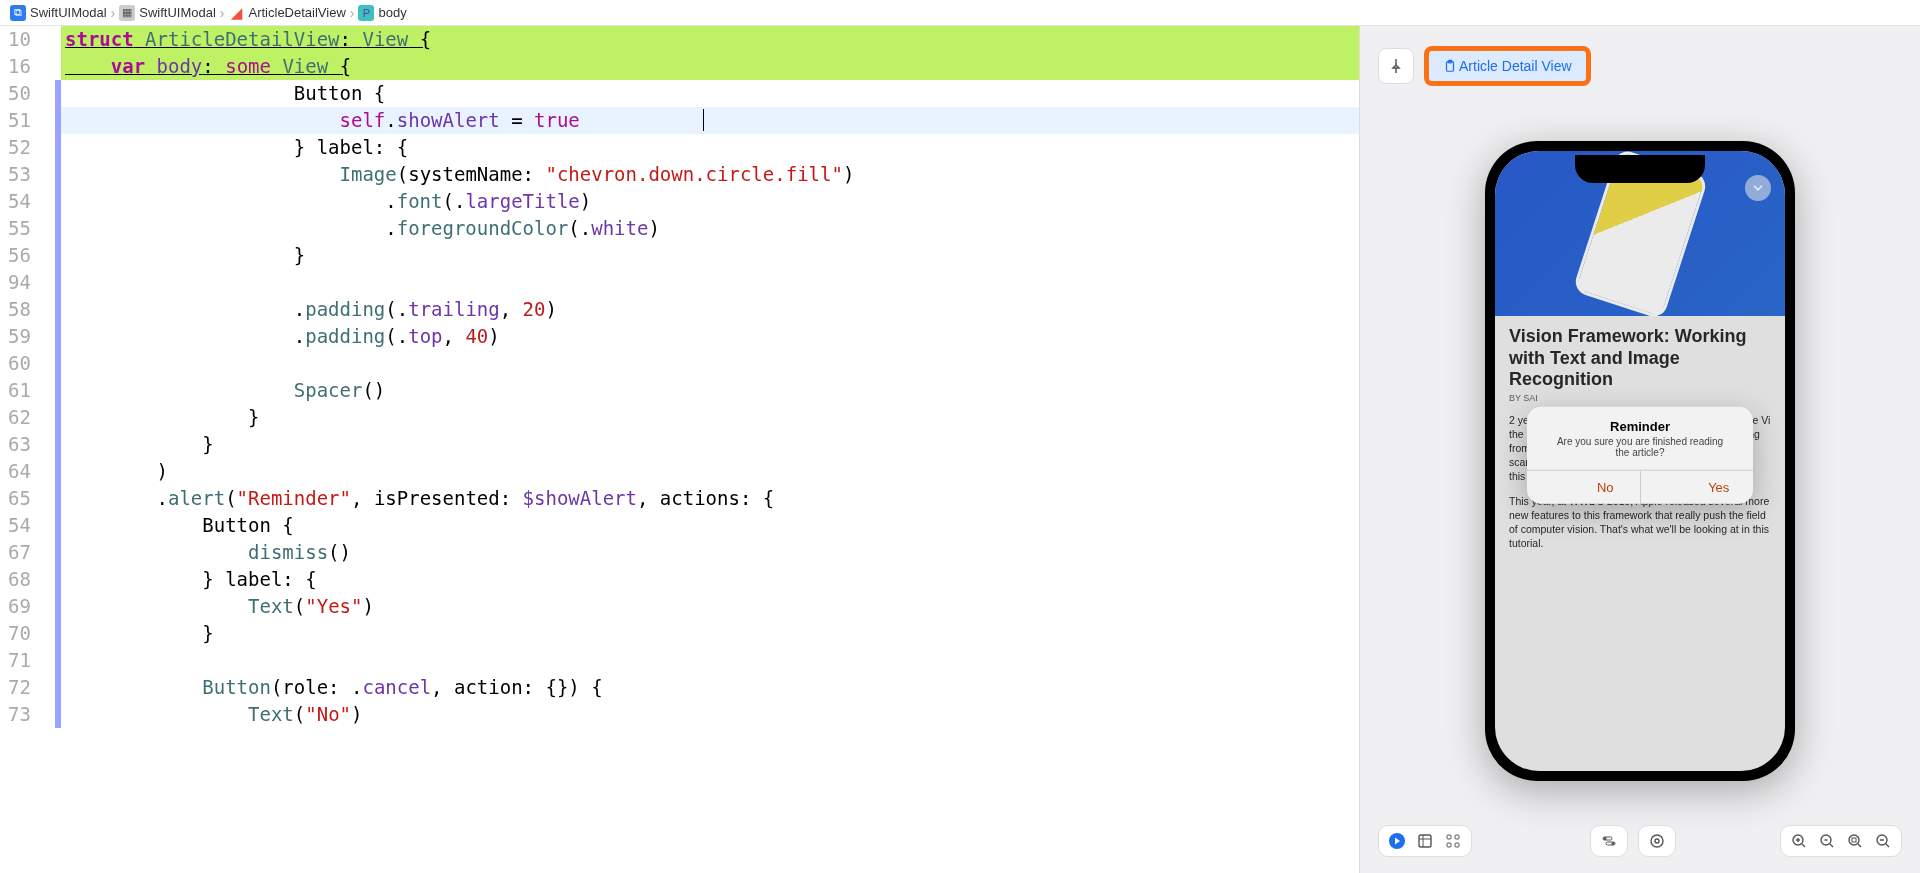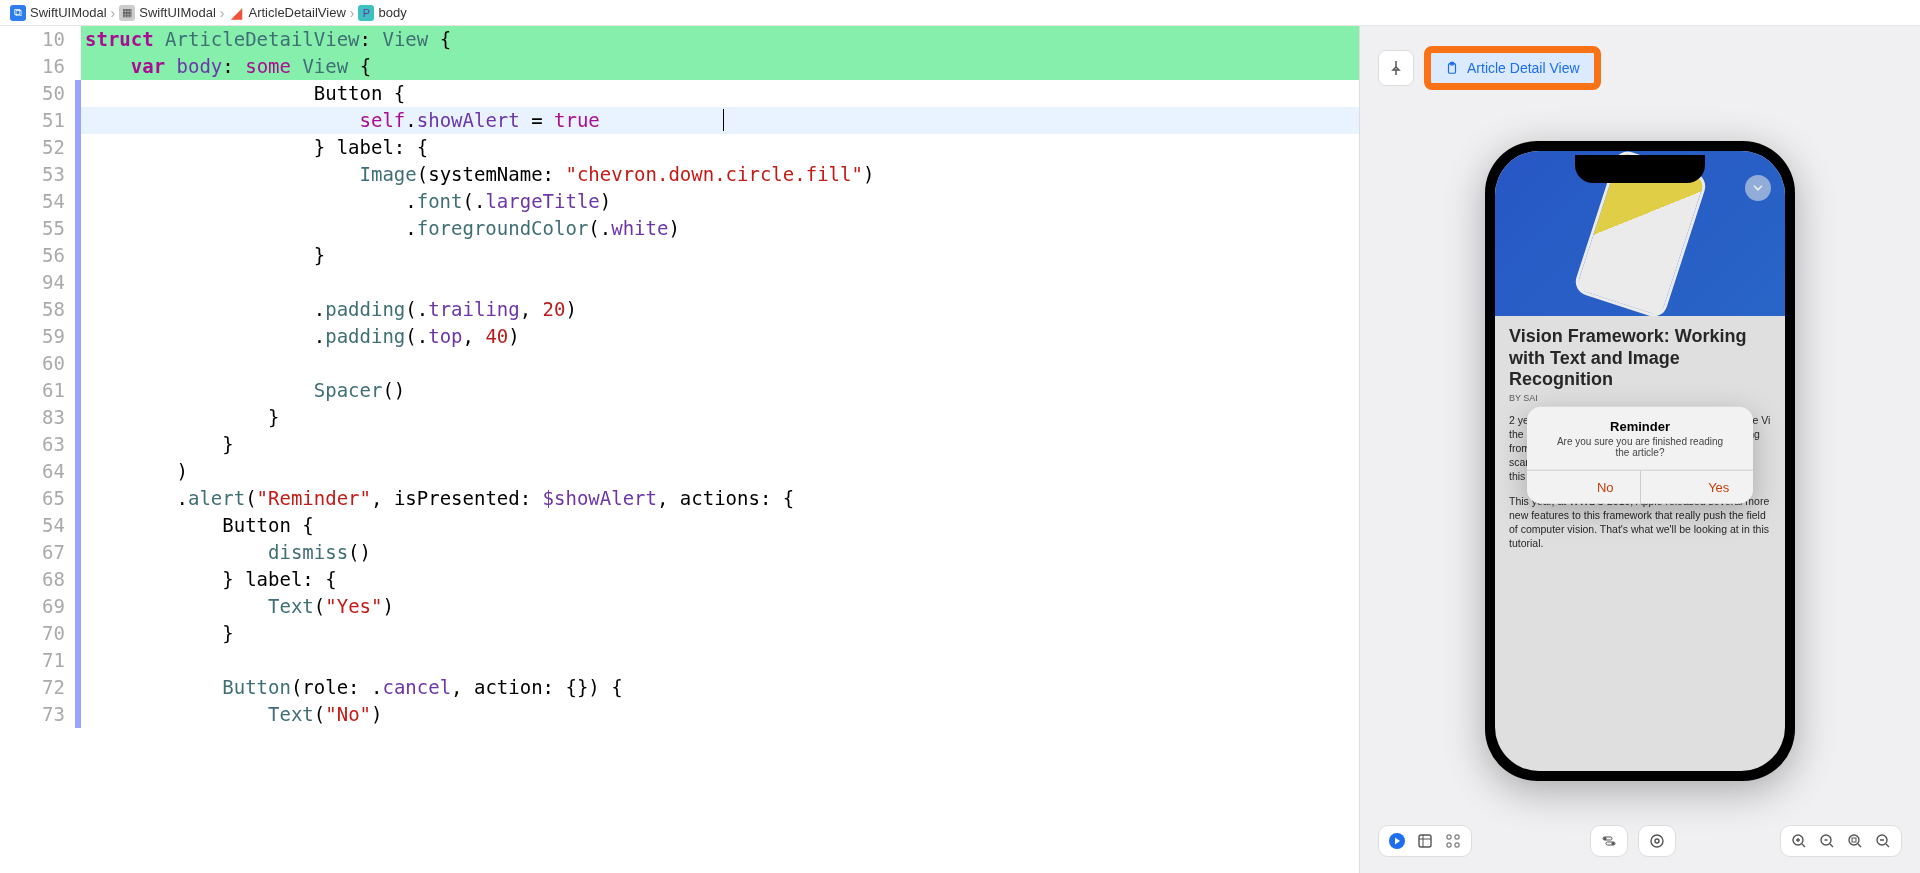--- a/index.html
+++ b/index.html
@@ -48,41 +48,41 @@
 }
 .editor {
   display: flex;
   flex: 1;
   overflow: hidden;
   font-family: "SF Mono", ui-monospace, Menlo, monospace;
   font-size: 19px;
   line-height: 27px;
 }
 .gutter {
-  width: 75px;
+  width: 55px;
   text-align: right;
   color: #aaa;
-  padding-right: 10px;
+  padding-right: 24px;
   background: #fff;
   user-select: none;
 }
 .gutter .ln { height: 27px; }
 .changebar {
   width: 6px;
   background: #fff;
 }
 .changebar .cb { height: 27px; }
 .changebar .cb.mod { background: #9aa3ff; }
 .code {
   flex: 1;
   white-space: pre;
   overflow: hidden;
 }
 .code-line { height: 27px; padding-left: 4px; }
-.code-line.sticky { background: #86efac; }
+.code-line.sticky { background: #bef264; text-decoration: underline; }
 .code-line.current { background: #e9f3ff; position: relative; }
 .code-line.current::after {
   content: "";
   position: absolute;
   height: 22px;
   width: 1px;
   background: #000;
   top: 2px;
 }
 .cursor-pos::after { left: var(--cursor-x, 0); }
@@ -120,22 +120,22 @@
   color: #555;
 }
 .preview-label {
   background: #dbeafe;
   color: #1d6ef0;
   padding: 7px 14px;
   border-radius: 8px;
   font-size: 14px;
   display: flex;
   align-items: center;
-  gap: 8px;
-  border: 7px solid #f97316;
+  gap: 2px;
+  border: 5px solid #f97316;
 }
 .phone {
   position: absolute;
   top: 115px;
   left: 50%;
   transform: translateX(-50%);
   width: 310px;
   height: 640px;
   background: #000;
   border-radius: 52px;
@@ -281,21 +281,21 @@
             <div class="ln">52</div>
             <div class="ln">53</div>
             <div class="ln">54</div>
             <div class="ln">55</div>
             <div class="ln">56</div>
             <div class="ln">94</div>
             <div class="ln">58</div>
             <div class="ln">59</div>
             <div class="ln">60</div>
             <div class="ln">61</div>
-            <div class="ln">83</div>
+            <div class="ln">62</div>
             <div class="ln">63</div>
             <div class="ln">64</div>
             <div class="ln">65</div>
             <div class="ln">54</div>
             <div class="ln">67</div>
             <div class="ln">68</div>
             <div class="ln">69</div>
             <div class="ln">70</div>
             <div class="ln">71</div>
             <div class="ln">72</div>

